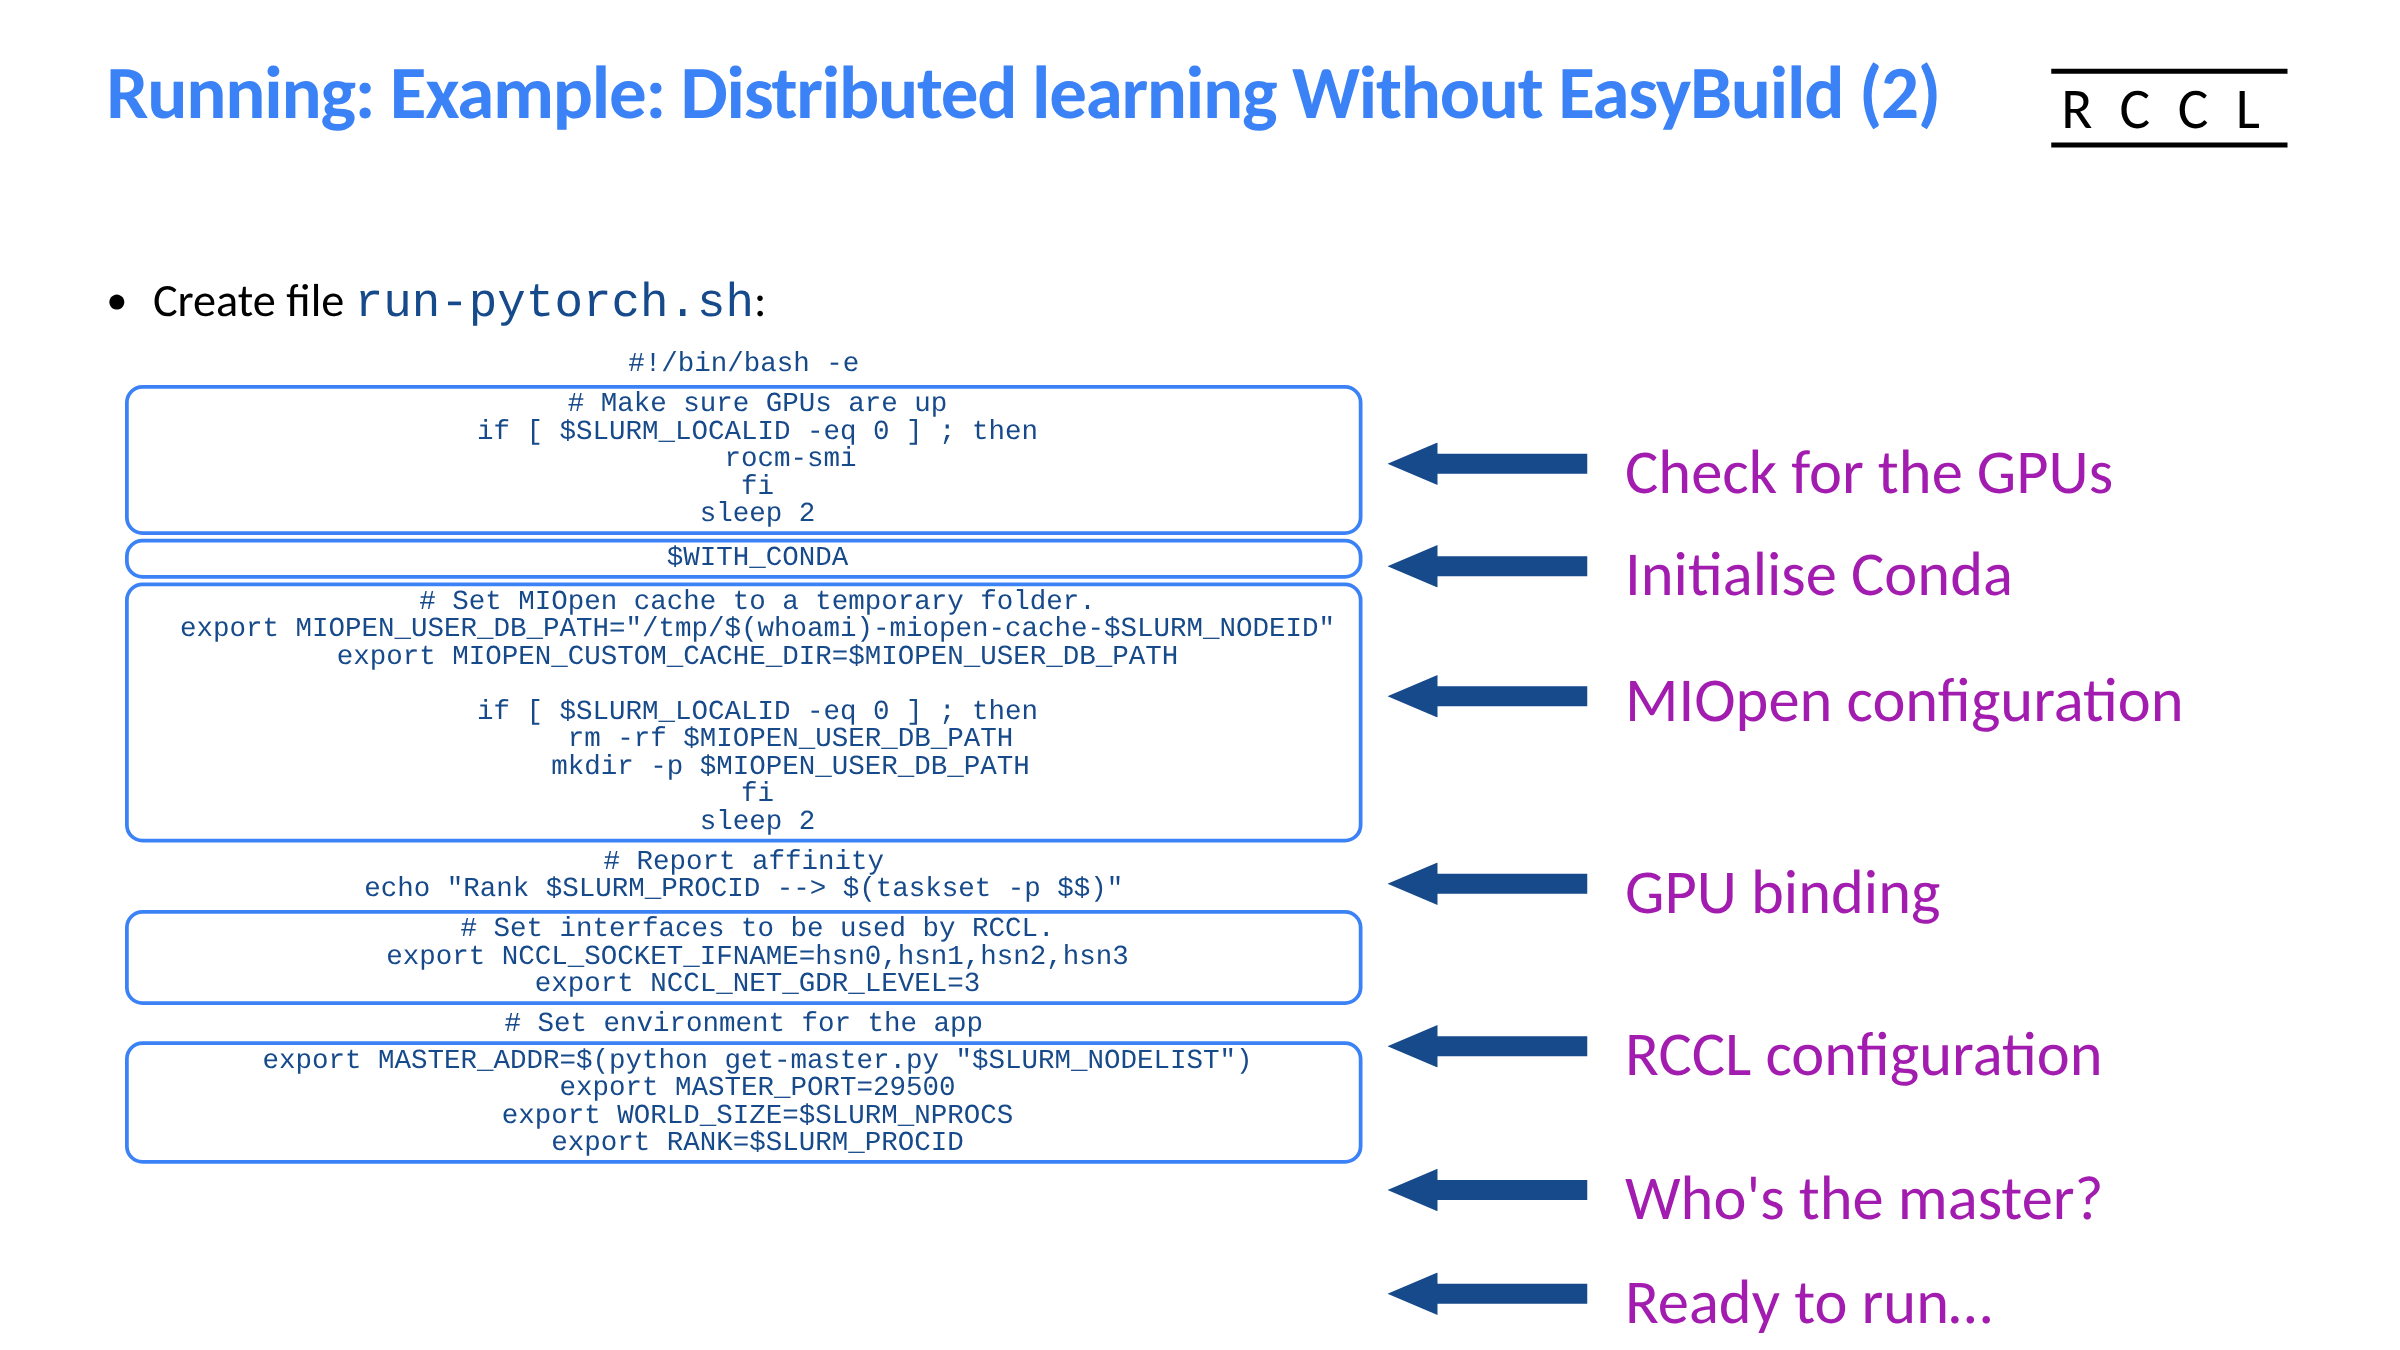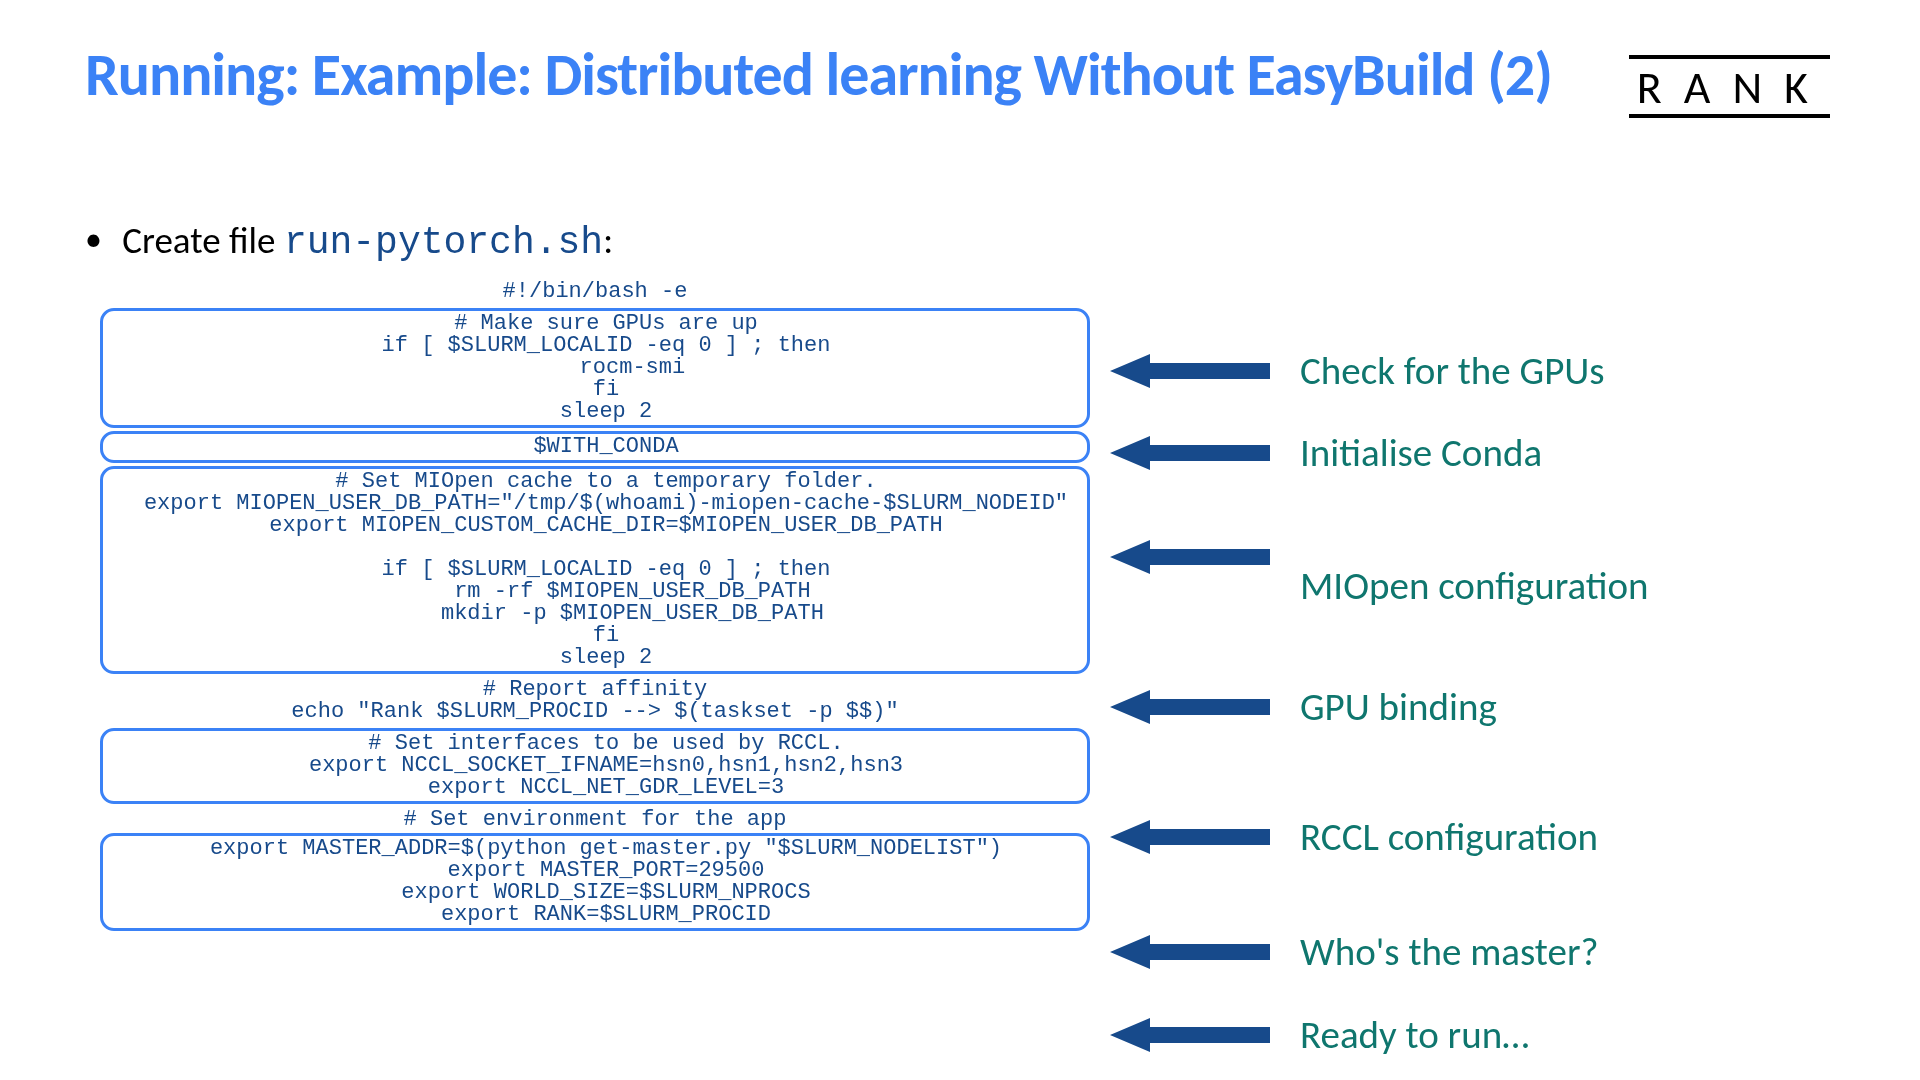--- a/index.html
+++ b/index.html
@@ -72,30 +72,30 @@
   .arrow {
     position: absolute;
     width: 160px;
     height: 34px;
     pointer-events: none;
   }
   .arrow svg { width: 100%; height: 100%; }
   .label {
     position: absolute;
     left: 1300px;
-    font-size: 39px;
-    color: #0f766e;
+    font-size: 50px;
+    color: #a21caf;
     white-space: nowrap;
   }
 </style>
 </head>
 <body>
 
 <div class="title">Running: Example: Distributed learning Without EasyBuild (2)</div>
-<div class="logo">RANK</div>
+<div class="logo">RCCL</div>
 
 <div class="bullet">
   <span class="dot">•</span>
   <span>Create file </span><span class="filename">run-pytorch.sh</span><span>:</span>
 </div>
 
 <div class="left-col">
   <div class="code plain">#!/bin/bash -e</div>
   <div class="code box"># Make sure GPUs are up
 if [ $SLURM_LOCALID -eq 0 ] ; then
@@ -155,17 +155,17 @@
     </svg>
 </div>
 <div class="arrow" style="left:1110px; top:1018px;">
   <svg viewBox="0 0 160 34">
       <polygon fill="#174a8b" points="0,17 40,0 40,9 160,9 160,25 40,25 40,34"></polygon>
     </svg>
 </div>
 
 <div class="label" style="top:347px;">Check for the GPUs</div>
 <div class="label" style="top:429px;">Initialise Conda</div>
-<div class="label" style="top:562px;">MIOpen configuration</div>
+<div class="label" style="top:530px;">MIOpen configuration</div>
 <div class="label" style="top:683px;">GPU binding</div>
 <div class="label" style="top:813px;">RCCL configuration</div>
 <div class="label" style="top:928px;">Who's the master?</div>
 <div class="label" style="top:1011px;">Ready to run…</div>
 
 </body></html>

